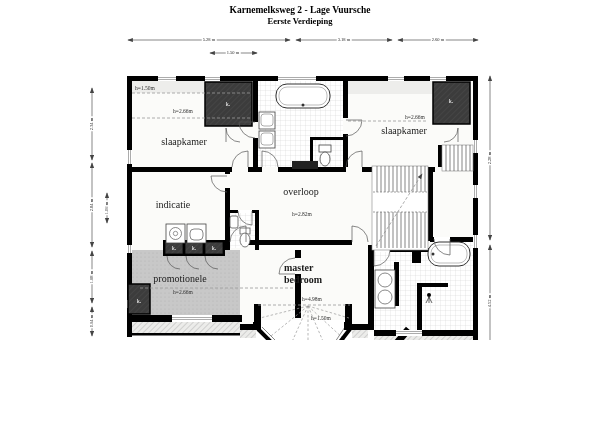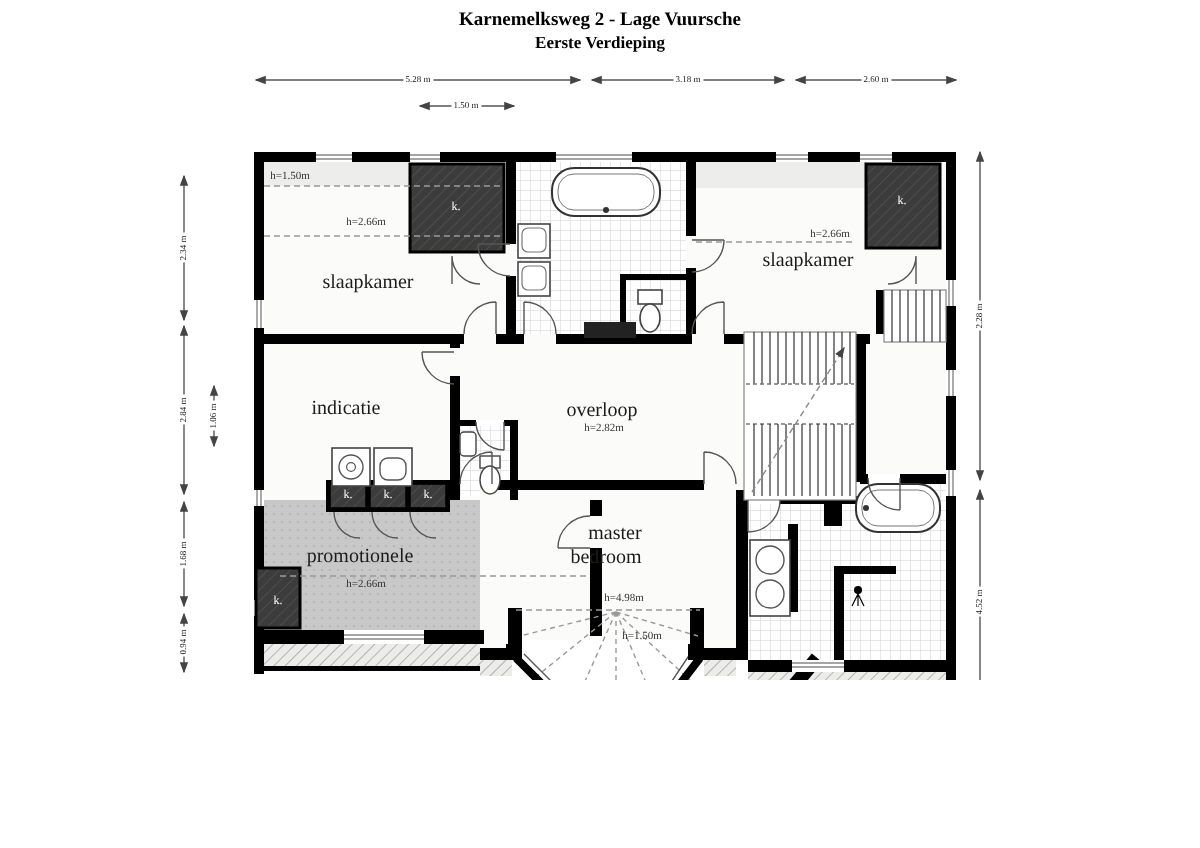--- a/index.html
+++ b/index.html
@@ -8,21 +8,21 @@
   .page svg{position:absolute;left:0;top:0;}
   .abs{position:absolute;transform:translate(-50%,-50%);white-space:nowrap;line-height:1;}
   .title1{font-size:9.5px;font-weight:bold;color:#000;}
   .title2{font-size:8.5px;font-weight:bold;color:#000;}
   .rlabel{font-size:10px;color:#1c1c1c;}
   .hnote{font-size:5.5px;color:#333;}
   .klabel{font-size:6px;color:#ffffff;}
   .dim{font-size:4.5px;color:#222;background:#fff;padding:0 1px;}
   .vert{transform:translate(-50%,-50%) rotate(-90deg);}
   .footer-line{font-size:5.5px;color:#222;}
-  .master{white-space:pre-line;text-align:right;line-height:1.15;}
+  .master{white-space:pre-line;text-align:left;line-height:1.15;font-weight:bold;}
 </style>
 </head>
 <body>
 
 <div class="page">
 
   <svg width="600" height="424" viewBox="0 0 600 424">
     <defs>
       <pattern id="tile" width="5" height="5" patternUnits="userSpaceOnUse">
         <rect width="5" height="5" fill="#ffffff"></rect>
@@ -264,21 +264,21 @@
 
   <span class="abs title1" style="left:300px;top:11px">Karnemelksweg 2 - Lage Vuursche</span>
   <span class="abs title2" style="left:300px;top:21px">Eerste Verdieping</span>
 
   <span class="abs rlabel" style="left:184px;top:142px">slaapkamer</span>
   <span class="abs hnote" style="left:183px;top:112px">h=2.66m</span>
   <span class="abs hnote" style="left:145px;top:89px">h=1.50m</span>
   <span class="abs rlabel" style="left:404px;top:131px">slaapkamer</span>
   <span class="abs hnote" style="left:415px;top:118px">h=2.66m</span>
   <span class="abs rlabel" style="left:173px;top:205px">indicatie</span>
-  <span class="abs rlabel" style="left:301px;top:206px">overloop</span>
+  <span class="abs rlabel" style="left:301px;top:192px">overloop</span>
   <span class="abs hnote" style="left:302px;top:215px">h=2.82m</span>
   <span class="abs rlabel" style="left:180px;top:279px">promotionele</span>
   <span class="abs hnote" style="left:183px;top:293px">h=2.66m</span>
   <span class="abs hnote" style="left:321px;top:319px">h=1.50m</span>
   <span class="abs rlabel master" style="left:303px;top:273px">master
 bedroom</span>
   <span class="abs hnote" style="left:312px;top:300px">h=4.98m</span>
 
   <span class="abs klabel" style="left:228px;top:104px">k.</span>
   <span class="abs klabel" style="left:451px;top:101px">k.</span>

